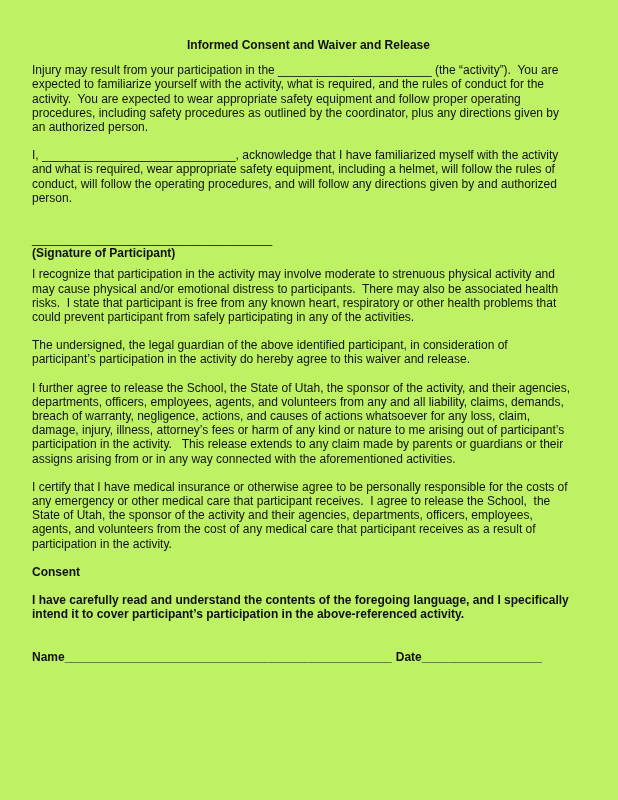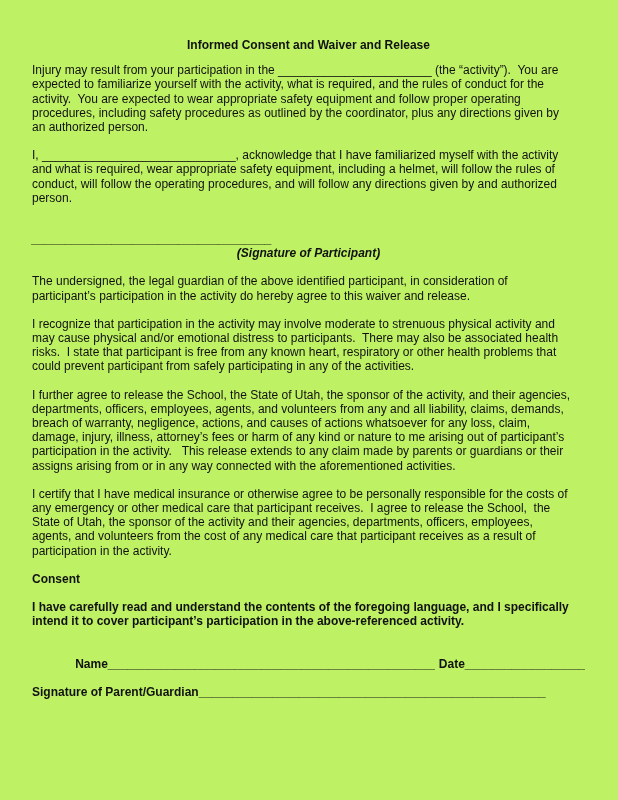--- a/index.html
+++ b/index.html
@@ -31,46 +31,43 @@
   }
   .para {
     margin: 0 0 14px 0;
     white-space: pre-wrap;
   }
   .para span {
     white-space: pre-wrap;
     text-align: right;
   }
   .sig-block {
-    margin: 27px 0 14px 0;
-    font-style: italic;
+    margin: 27px 0 7px 0;
   }
   .sig-line {
     white-space: pre;
   }
   .sig-label {
     font-weight: bold;
-    text-align: center;
   }
   .consent-heading {
     font-weight: bold;
     text-align: left;
     margin: 0 0 14px 0;
   }
   .bold-para {
     font-weight: bold;
   }
   .field-row {
     margin: 0 0 14px 0;
     white-space: pre;
     font-weight: bold;
   }
   .name-row {
     margin-top: 28px;
-    text-align: right;
   }
   .date-label {
     margin-left: 4px;
   }
 </style>
 </head>
 <body>
 
 <div class="page">
 
@@ -85,27 +82,27 @@
   <p class="para"><span>I, </span><span>_____________________________</span><span>, acknowledge that I have familiarized myself with the activity
 and what is required, wear appropriate safety equipment, including a helmet, will follow the rules of
 conduct, will follow the operating procedures, and will follow any directions given by and authorized
 person.</span></p>
 
   <div class="sig-block">
     <div class="sig-line">____________________________________</div>
     <div class="sig-label">(Signature of Participant)</div>
   </div>
 
-  <p class="para">The undersigned, the legal guardian of the above identified participant, in consideration of
-participant’s participation in the activity do hereby agree to this waiver and release.</p>
-
   <p class="para">I recognize that participation in the activity may involve moderate to strenuous physical activity and
 may cause physical and/or emotional distress to participants.  There may also be associated health
 risks.  I state that participant is free from any known heart, respiratory or other health problems that
 could prevent participant from safely participating in any of the activities.</p>
+
+  <p class="para">The undersigned, the legal guardian of the above identified participant, in consideration of
+participant’s participation in the activity do hereby agree to this waiver and release.</p>
 
   <p class="para">I further agree to release the School, the State of Utah, the sponsor of the activity, and their agencies,
 departments, officers, employees, agents, and volunteers from any and all liability, claims, demands,
 breach of warranty, negligence, actions, and causes of actions whatsoever for any loss, claim,
 damage, injury, illness, attorney’s fees or harm of any kind or nature to me arising out of participant’s
 participation in the activity.   This release extends to any claim made by parents or guardians or their
 assigns arising from or in any way connected with the aforementioned activities.</p>
 
   <p class="para">I certify that I have medical insurance or otherwise agree to be personally responsible for the costs of
 any emergency or other medical care that participant receives.  I agree to release the School,  the
@@ -114,15 +111,14 @@
 participation in the activity.</p>
 
   <div class="consent-heading">Consent</div>
 
 
   <p class="para bold-para">I have carefully read and understand the contents of the foregoing language, and I specifically
 intend it to cover participant’s participation in the above-referenced activity.</p>
 
   <div class="field-row name-row"><span>Name</span><span>_________________________________________________</span><span class="date-label">Date</span><span>__________________</span></div>
 
-  <div class="field-row"><span>Signature of Parent/Guardian</span><span>____________________________________________________</span></div>
 
 </div>
 
 </body></html>

